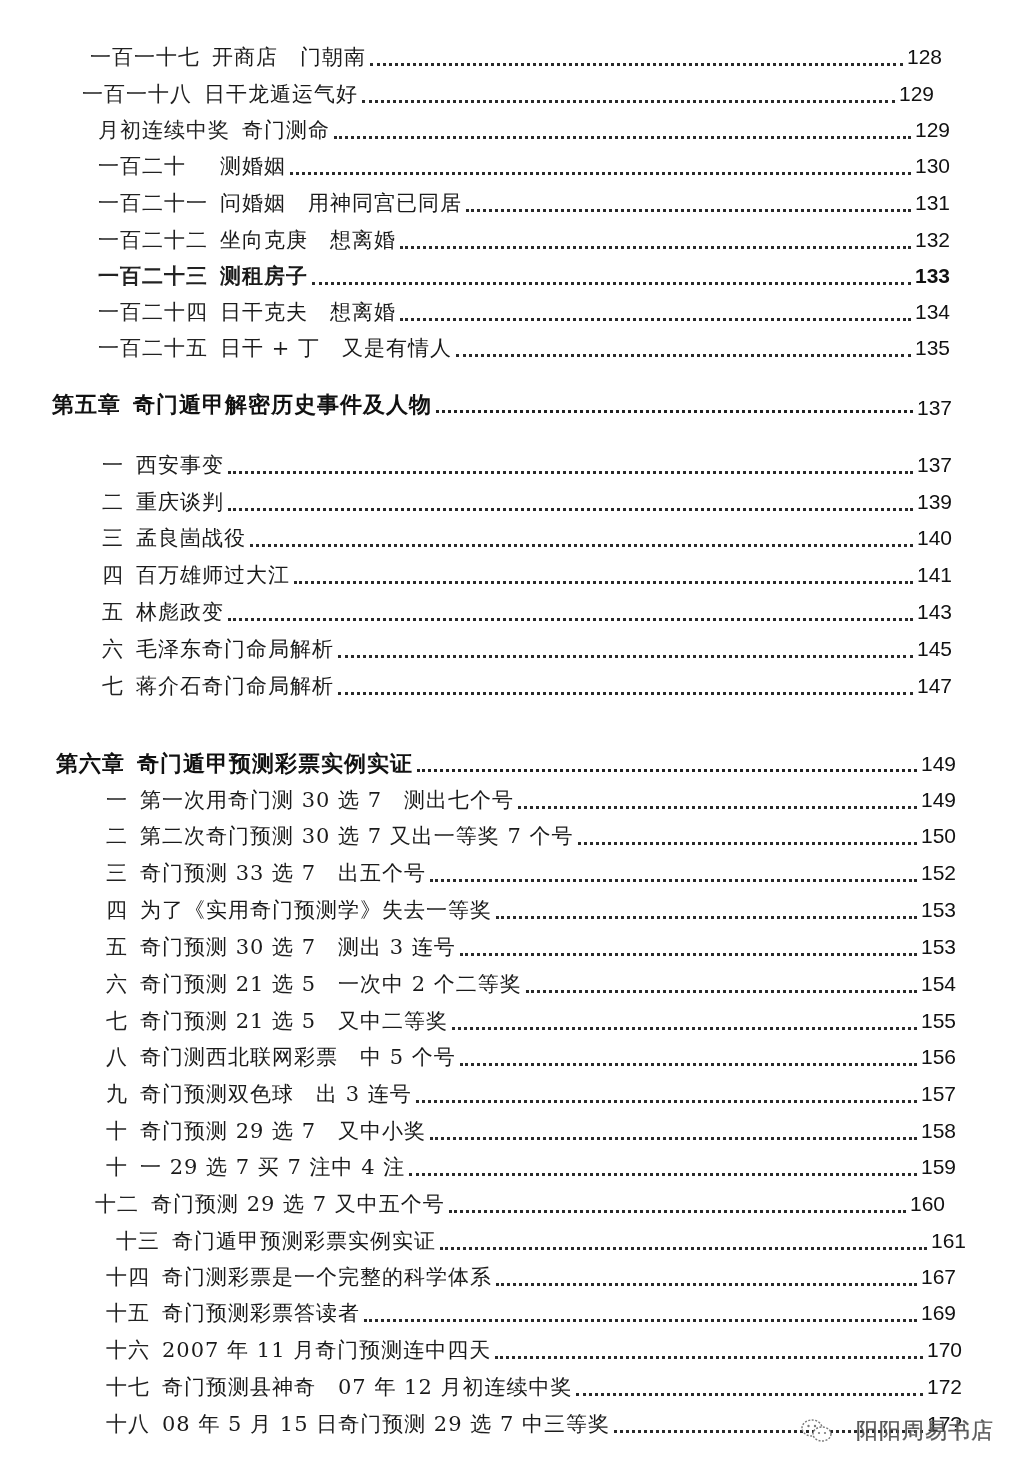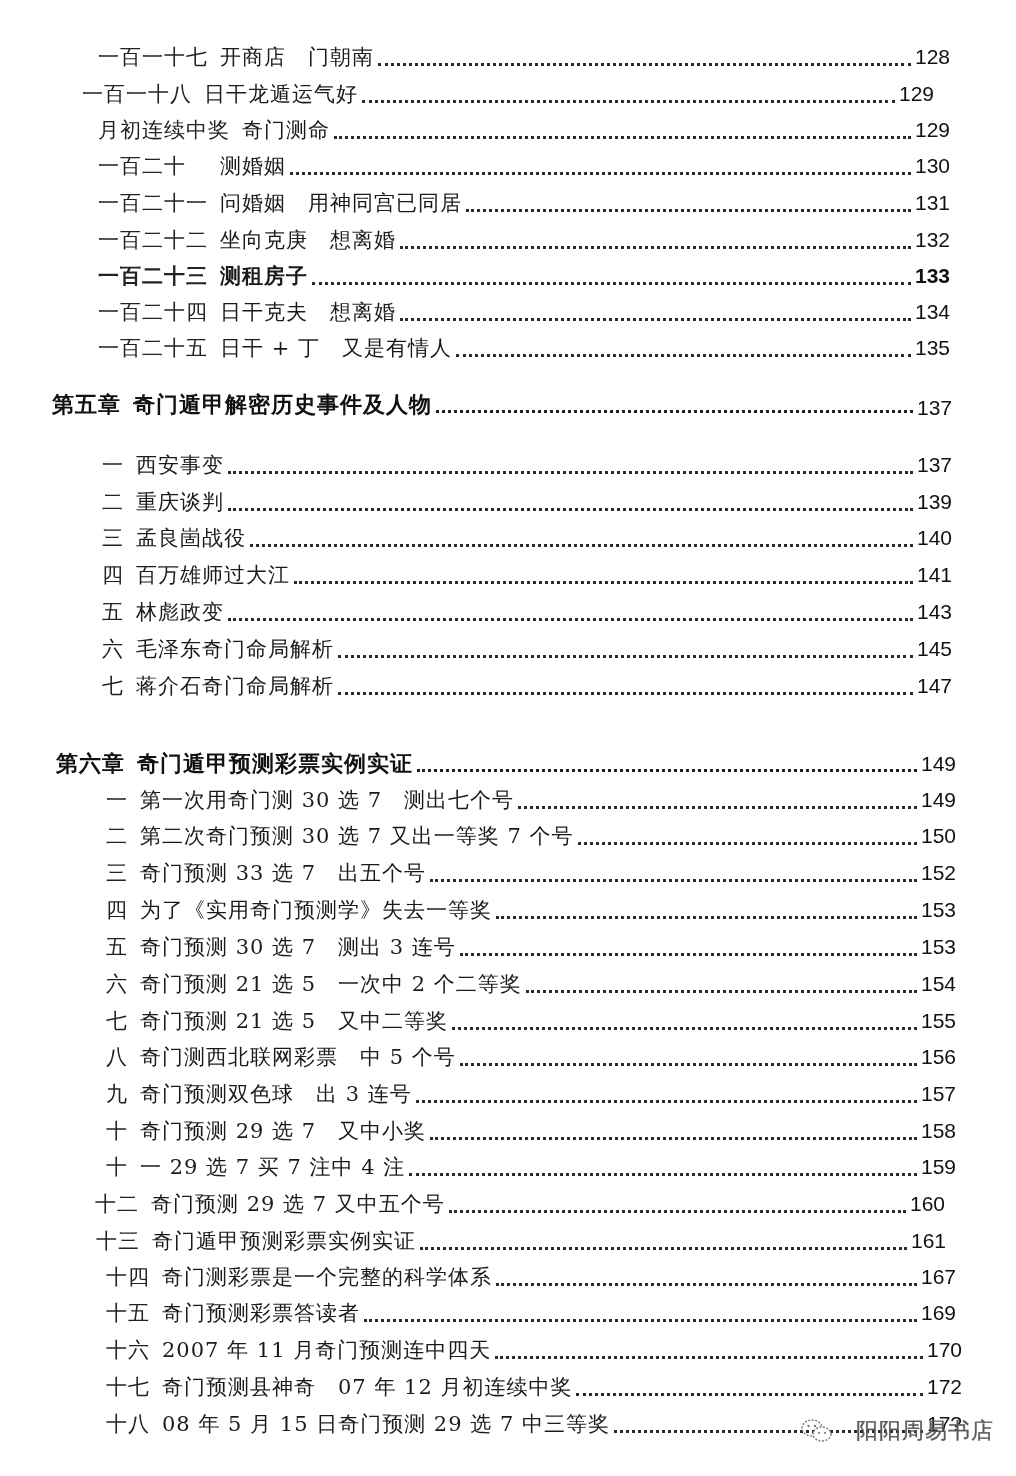--- a/index.html
+++ b/index.html
@@ -91,21 +91,21 @@
     .watermark .wm-text {
       color: #5a5a5a;
       -webkit-text-stroke: 0.3px #5a5a5a;
     }
   </style>
 </head>
 <body>
 
 <div class="page">
 
-  <div class="toc-row" style="left:98px; top:43px; width:852px;justify-content:space-between;">
+  <div class="toc-row" style="left:90px; top:43px; width:852px;justify-content:space-between;">
     <span class="num">一百一十七</span>
     <span class="title">开商店　门朝南</span>
     <span class="leader"></span>
     <span class="page-num">128</span>
   </div>
   <div class="toc-row" style="left:82px; top:80px; width:852px;">
     <span class="num">一百一十八</span>
     <span class="title">日干龙遁运气好</span>
     <span class="leader"></span>
     <span class="page-num">129</span>
@@ -275,21 +275,21 @@
     <span class="title">一 29 选 7 买 7 注中 4 注</span>
     <span class="leader"></span>
     <span class="page-num">159</span>
   </div>
   <div class="toc-row" style="left:95px; top:1190px; width:850px;">
     <span class="num">十二</span>
     <span class="title">奇门预测 29 选 7 又中五个号</span>
     <span class="leader"></span>
     <span class="page-num">160</span>
   </div>
-  <div class="toc-row" style="left:96px; top:1227px; width:850px;">
+  <div class="toc-row" style="left:116px; top:1227px; width:850px;">
     <span class="num">十三</span>
     <span class="title">奇门遁甲预测彩票实例实证</span>
     <span class="leader"></span>
     <span class="page-num">161</span>
   </div>
   <div class="toc-row" style="left:106px; top:1263px; width:850px;">
     <span class="num">十四</span>
     <span class="title">奇门测彩票是一个完整的科学体系</span>
     <span class="leader"></span>
     <span class="page-num">167</span>

